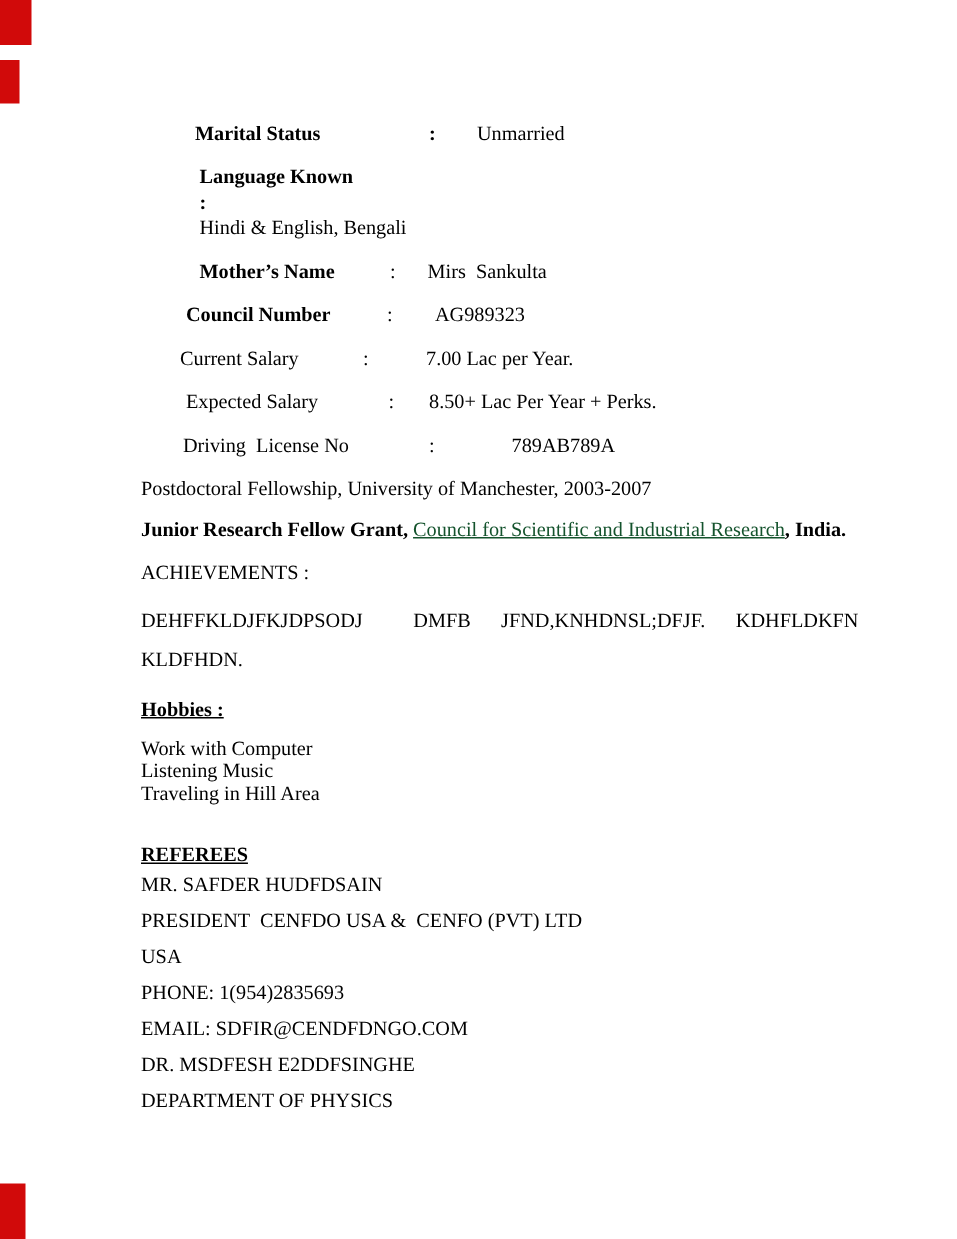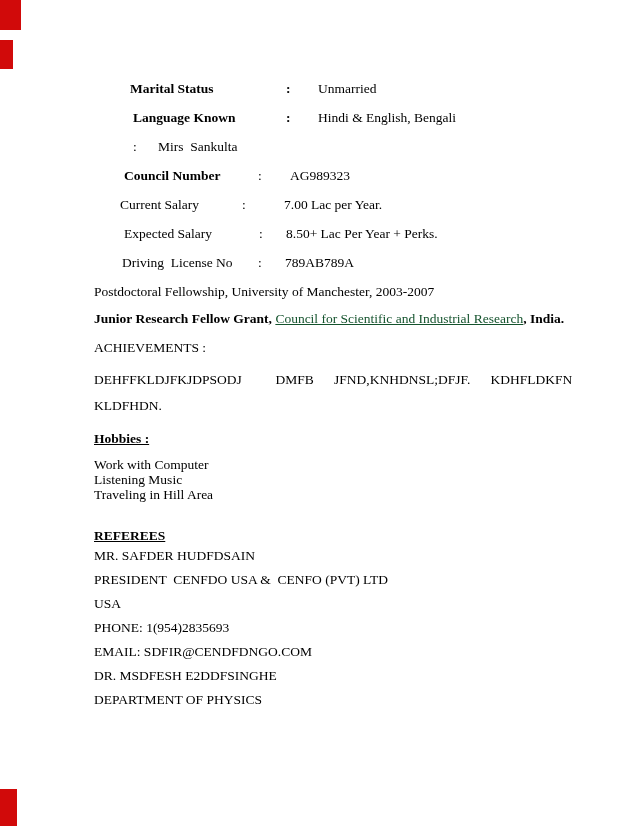--- a/index.html
+++ b/index.html
@@ -23,26 +23,26 @@
 
   
   .drow { display:flex; line-height:17px; margin-bottom:12px; white-space:pre; }
   .lbl  { flex:none; }
   .colon{ flex:none; width:30px; }
   .val  { flex:none; }
   .b { font-weight:bold; }
   .u { text-decoration:underline; }
 
   .r0 { margin-left:36px; } .r0 .lbl { width:156px; } .r0 .colon { width:32px; }
-  .r1 { margin-left:39px; } .r1 .lbl { width:153px; } .r1 .colon { width:32px; }
+  .r1 { margin-left:39px;flex-direction:column; } .r1 .lbl { width:153px; } .r1 .colon { width:32px; }
   .r2 { margin-left:39px; } .r2 .lbl { width:127px; } .r2 .colon { width:25px; }
   .r3 { margin-left:30px; } .r3 .lbl { width:134px; } .r3 .colon { width:32px; }
   .r4 { margin-left:26px; } .r4 .lbl { width:122px; } .r4 .colon { width:42px; }
   .r5 { margin-left:30px; } .r5 .lbl { width:135px; } .r5 .colon { width:27px; }
-  .r6 { margin-left:28px; } .r6 .lbl { width:136px; } .r6 .colon { width:27px; }
+  .r6 { margin-left:28px;gap:28px; } .r6 .lbl { width:136px; } .r6 .colon { width:27px; }
 
   p { line-height:17px; }
 
   .awards-head { margin-top:22px; font-weight:bold; }
   .grant-line  { margin-top:10px; font-weight:bold; }
   .link { color:#14532d; text-decoration:underline; font-weight:normal; cursor:pointer; }
   .ach-head { margin-top:12px; }
   .ach-text { margin-top:11px; white-space:pre-wrap; line-height:26px; }
 
   .hob-head { margin-top:11px; }
@@ -62,21 +62,21 @@
 <div class="content">
 
   <div class="details">
     <div class="drow r0">
       <span class="lbl b">Marital Status</span><span class="colon b">:</span><span class="val">Unmarried</span>
     </div>
     <div class="drow r1">
       <span class="lbl b">Language Known</span><span class="colon b">:</span><span class="val">Hindi &amp; English, Bengali</span>
     </div>
     <div class="drow r2">
-      <span class="colon">:</span><span class="val">Mirs  Sankulta</span>
+      <span class="lbl b">Mother’s Name</span><span class="colon">:</span><span class="val">Mirs  Sankulta</span>
     </div>
     <div class="drow r3">
       <span class="lbl b">Council Number</span><span class="colon">:</span><span class="val">AG989323</span>
     </div>
     <div class="drow r4">
       <span class="lbl">Current Salary</span><span class="colon">:</span><span class="val">7.00 Lac per Year.</span>
     </div>
     <div class="drow r5">
       <span class="lbl">Expected Salary</span><span class="colon">:</span><span class="val">8.50+ Lac Per Year + Perks.</span>
     </div>

